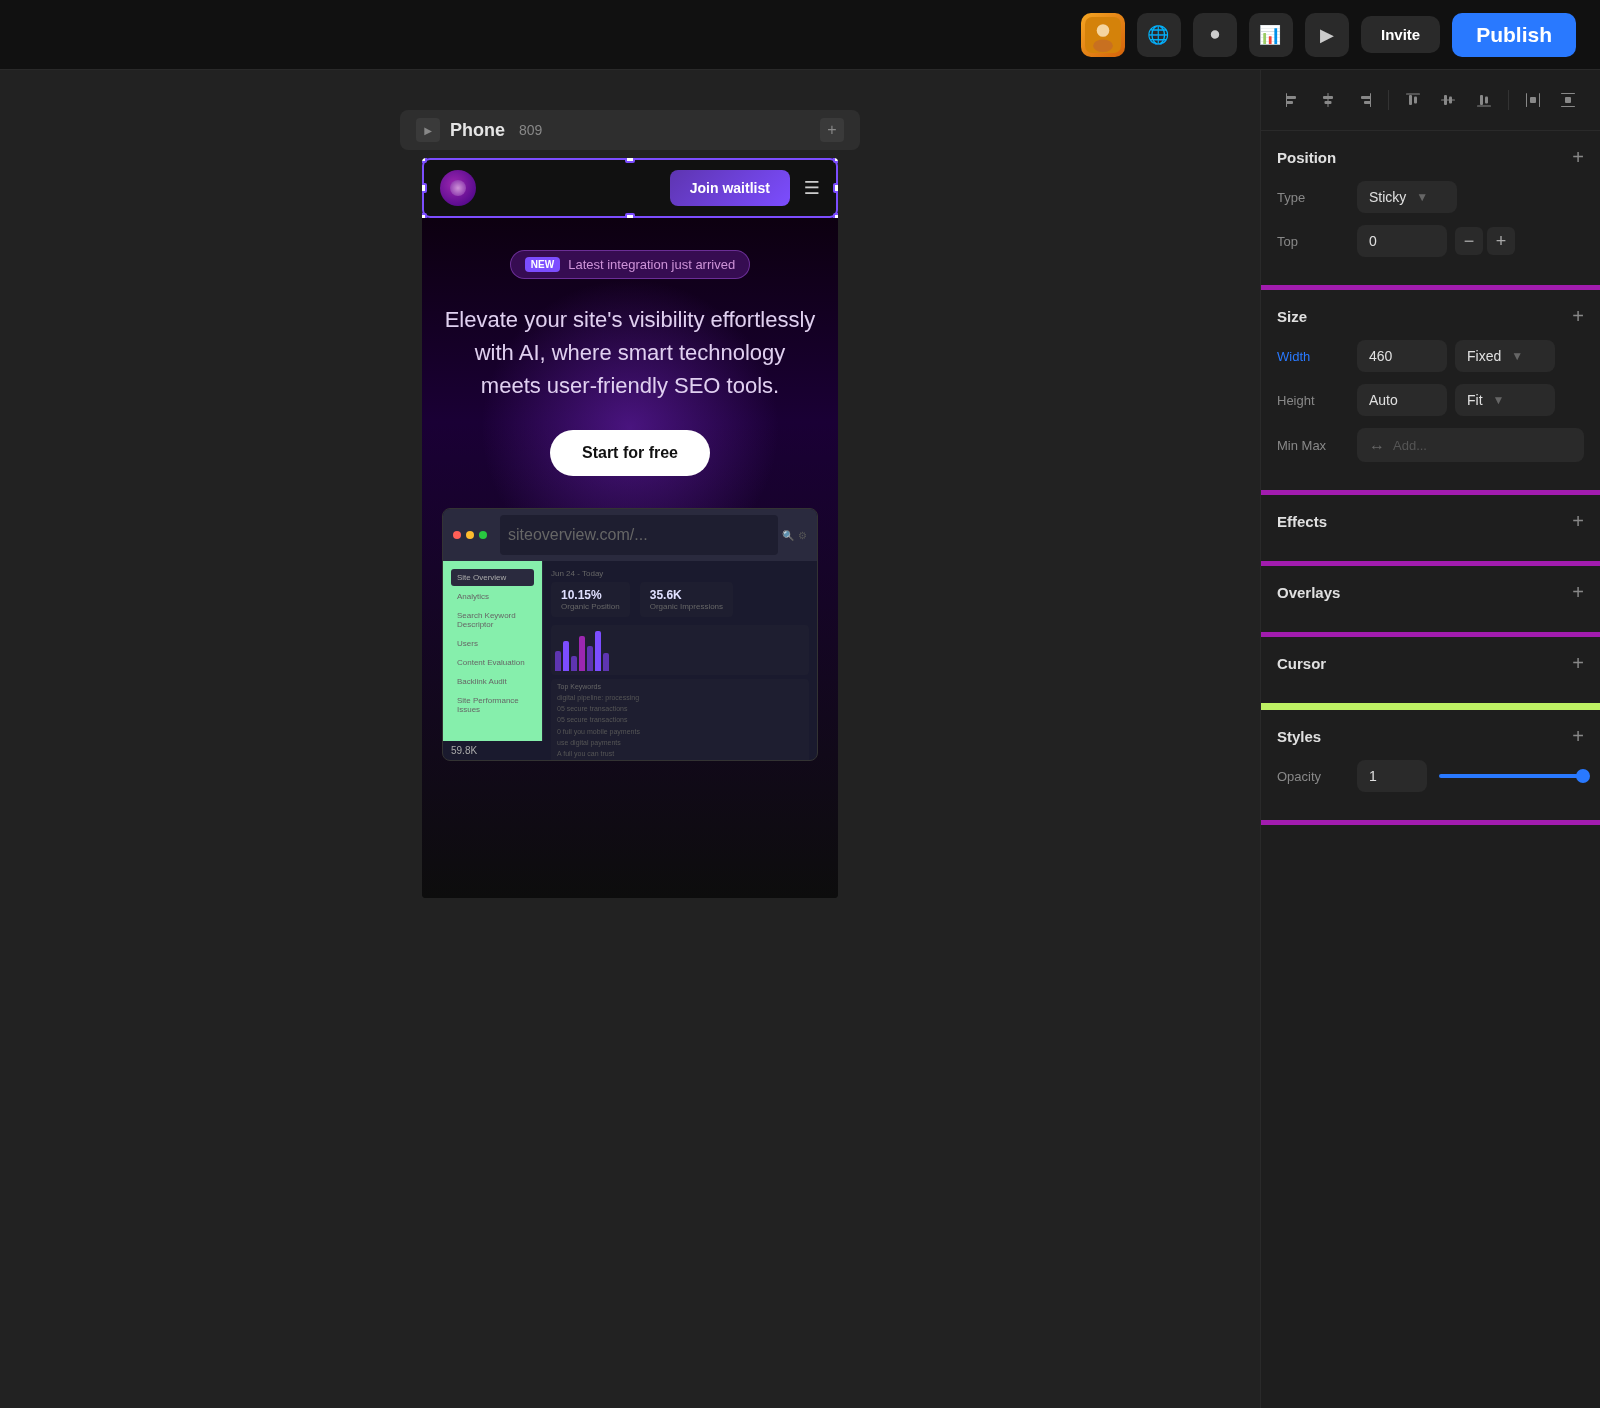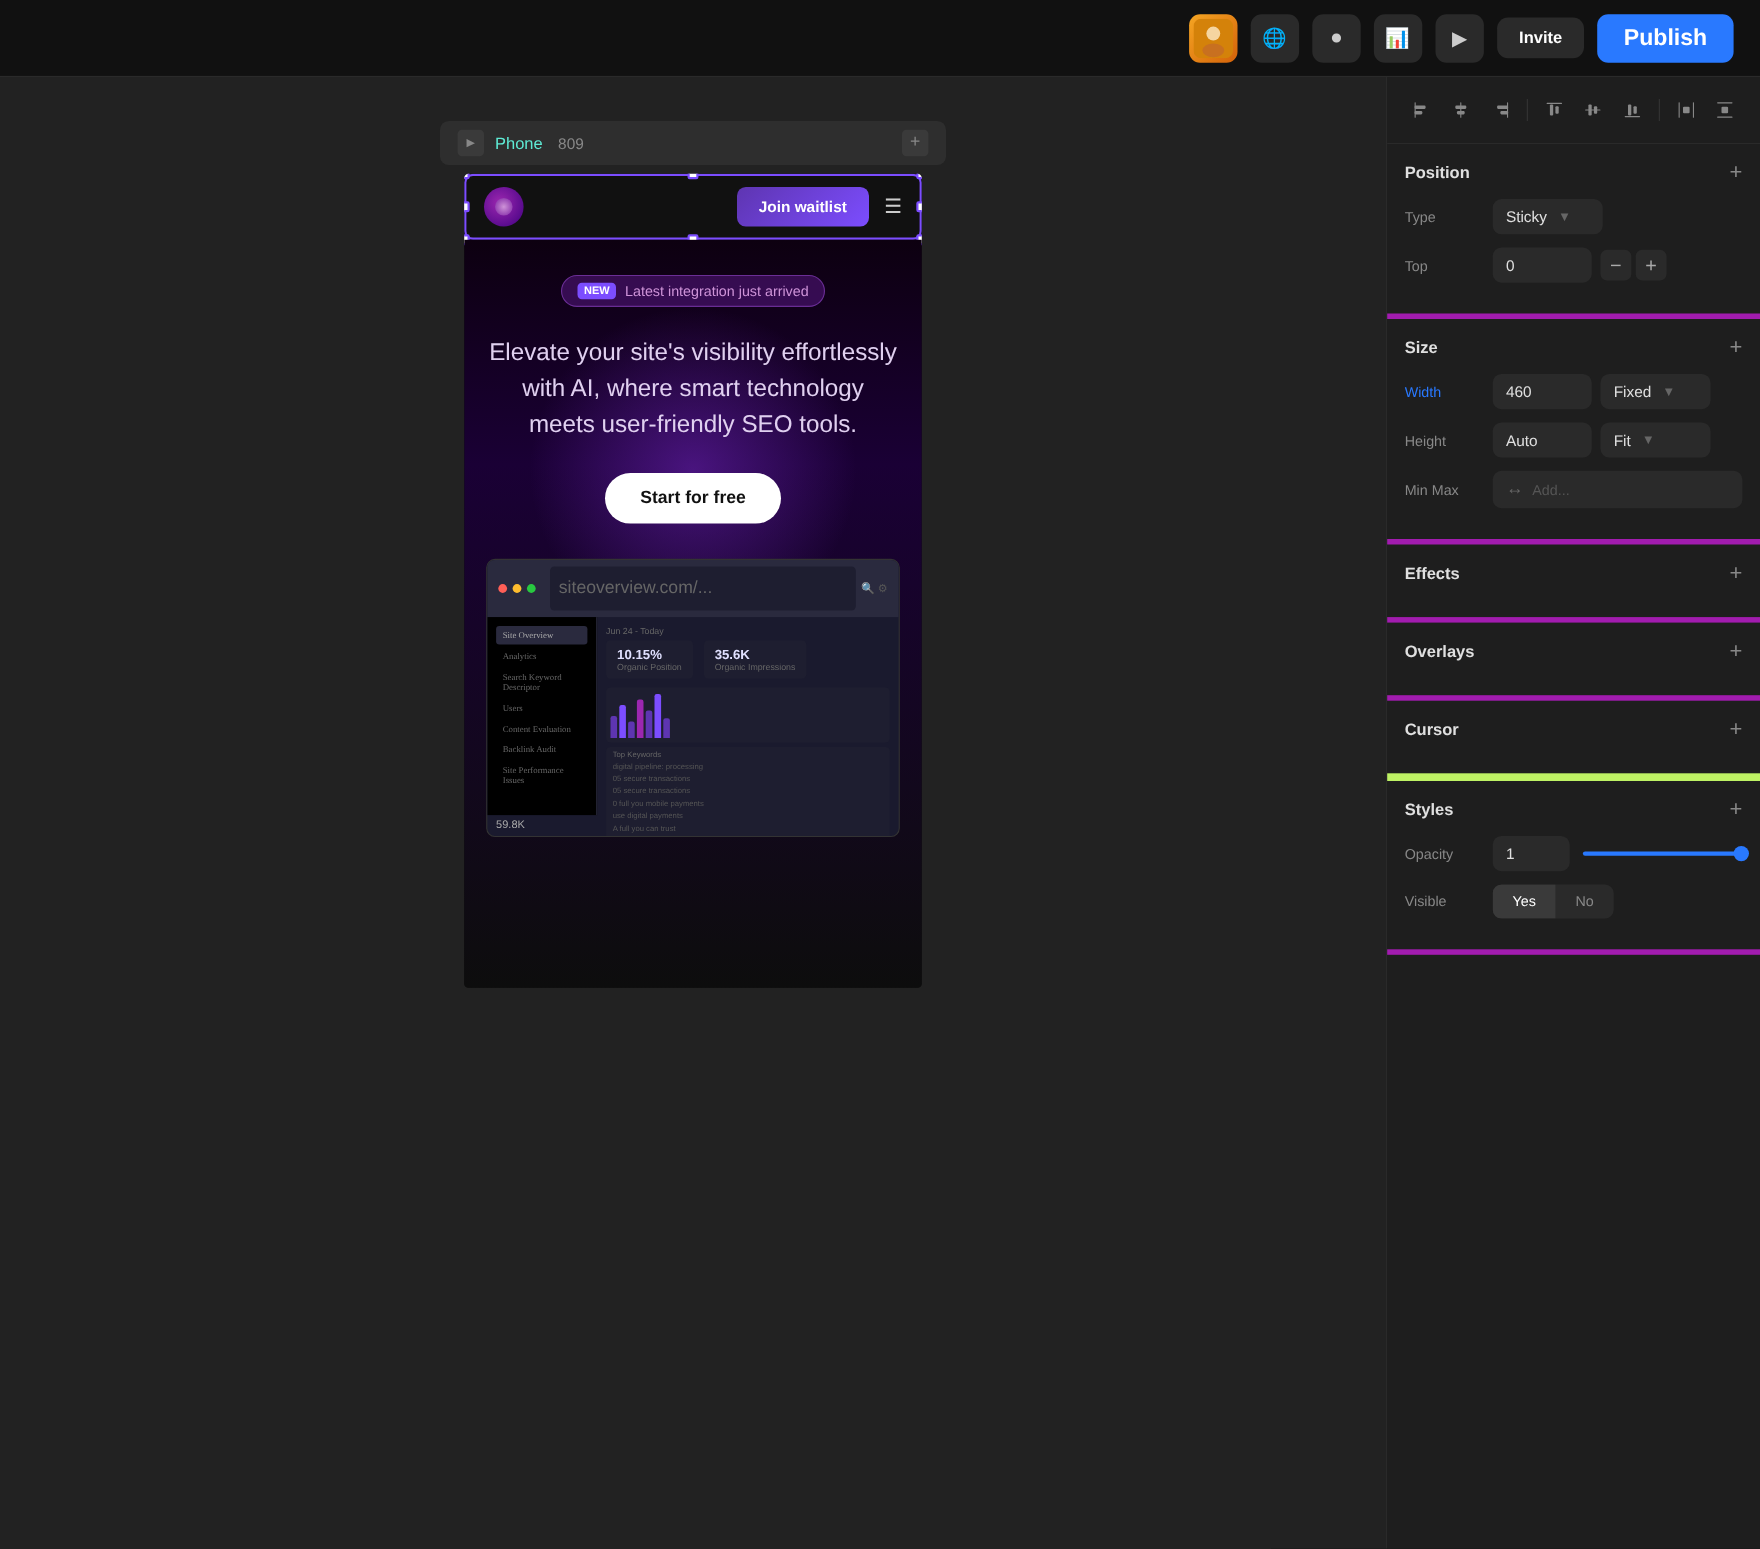--- a/index.html
+++ b/index.html
@@ -106,21 +106,21 @@
       font-size: 14px;
     }
     .phone-bar-play {
       width: 24px; height: 24px;
       background: #3a3a3a;
       border-radius: 4px;
       display: flex; align-items: center; justify-content: center;
       color: #888;
       font-size: 10px;
     }
-    .phone-bar-name { color: #5eead4; font-size: 15px; }
+    .phone-bar-name { color: #e5e5e5; font-size: 18px; font-weight: bold; }
     .phone-bar-num { color: #888; font-size: 14px; margin-left: 4px; }
     .phone-bar-plus {
       margin-left: auto;
       width: 24px; height: 24px;
       background: #3a3a3a;
       border-radius: 4px;
       display: flex; align-items: center; justify-content: center;
       color: #888;
       font-size: 16px;
       cursor: pointer;
@@ -279,24 +279,23 @@
       background: #1e1e30;
       padding: 11px 8px;
       border-radius: 4px;
     }
     .dash-body {
       display: flex;
       height: 180px;
     }
     .dash-sidebar {
       width: 100px;
-      background: #000000;
+      background: #86efac;
       padding: 8px;
       border-right: 1px solid #2a2a3e;
-      font-family: Liberation Serif, serif;
     }
     .dash-sidebar-item {
       color: #666;
       font-size: 8px;
       padding: 4px 6px;
       border-radius: 3px;
       margin-bottom: 2px;
     }
     .dash-sidebar-item.active {
       background: #2a2a3e;
@@ -821,23 +820,16 @@
       <div class="prop-row">
         <span class="prop-label">Opacity</span>
         <input class="prop-input" value="1" style="width: 70px;">
         <div class="slider-row" style="margin-left:12px;">
           <div class="opacity-slider" style="width:100px;position:relative;">
             <div class="opacity-slider-thumb"></div>
           </div>
         </div>
       </div>
 
-      <div class="prop-row">
-        <span class="prop-label">Visible</span>
-        <div class="toggle-group">
-          <button class="toggle-btn active">Yes</button>
-          <button class="toggle-btn">No</button>
-        </div>
-      </div>
     </div>
 
   </div>
 </div>
 
 </body></html>

